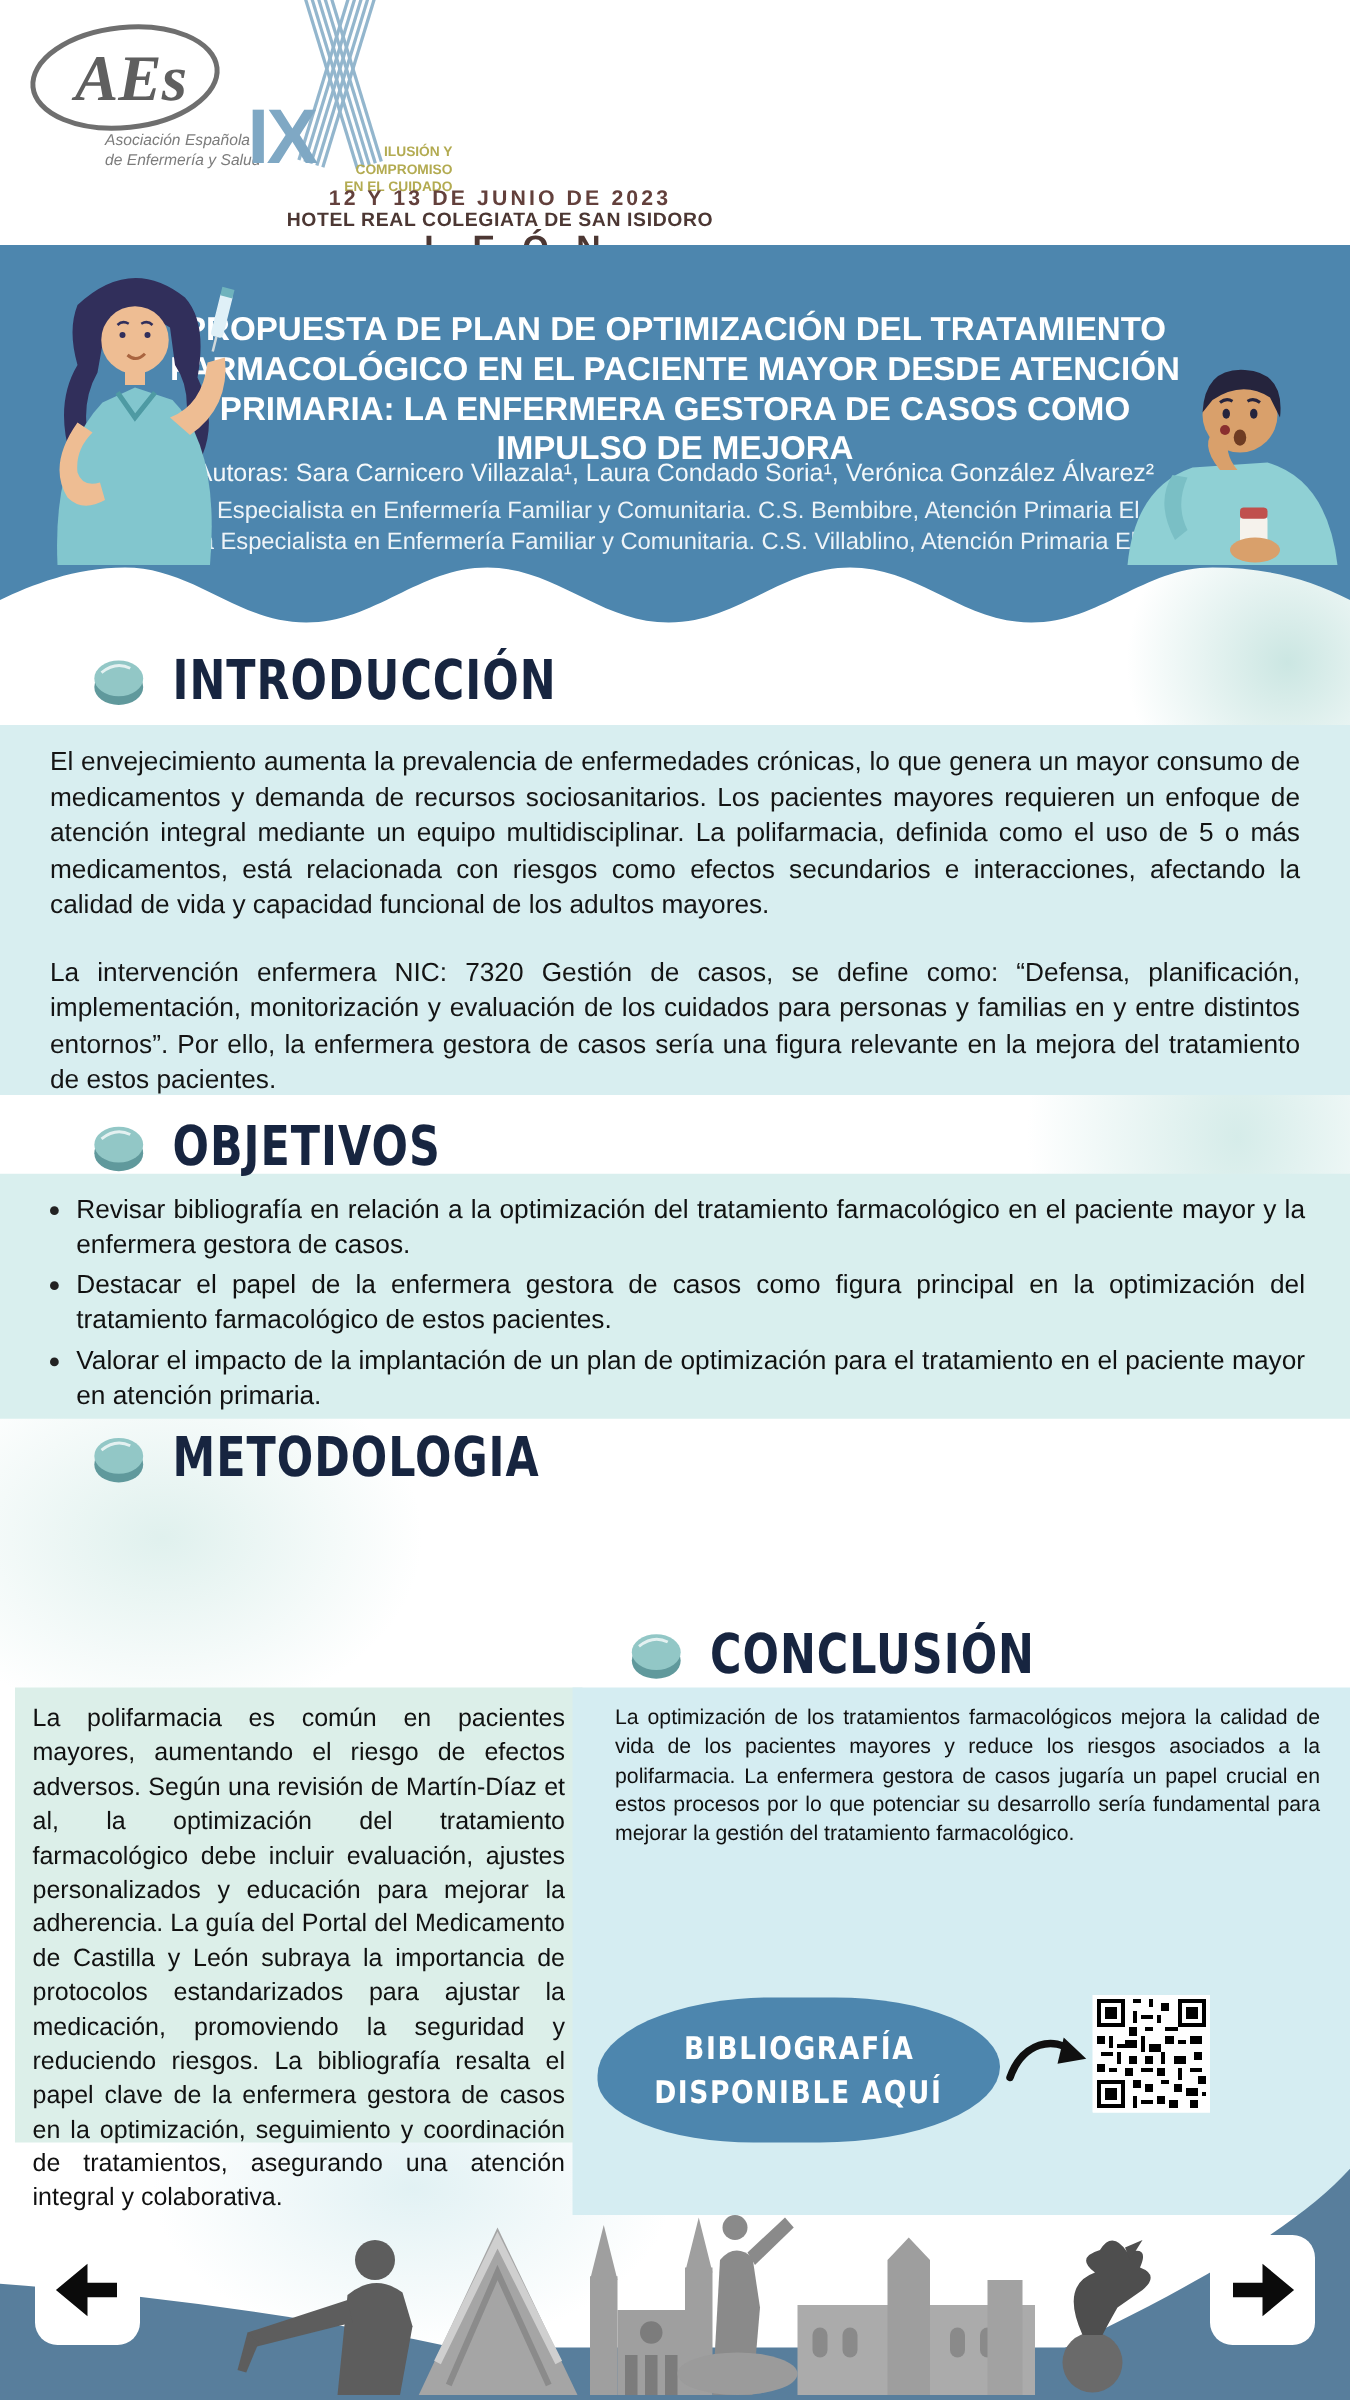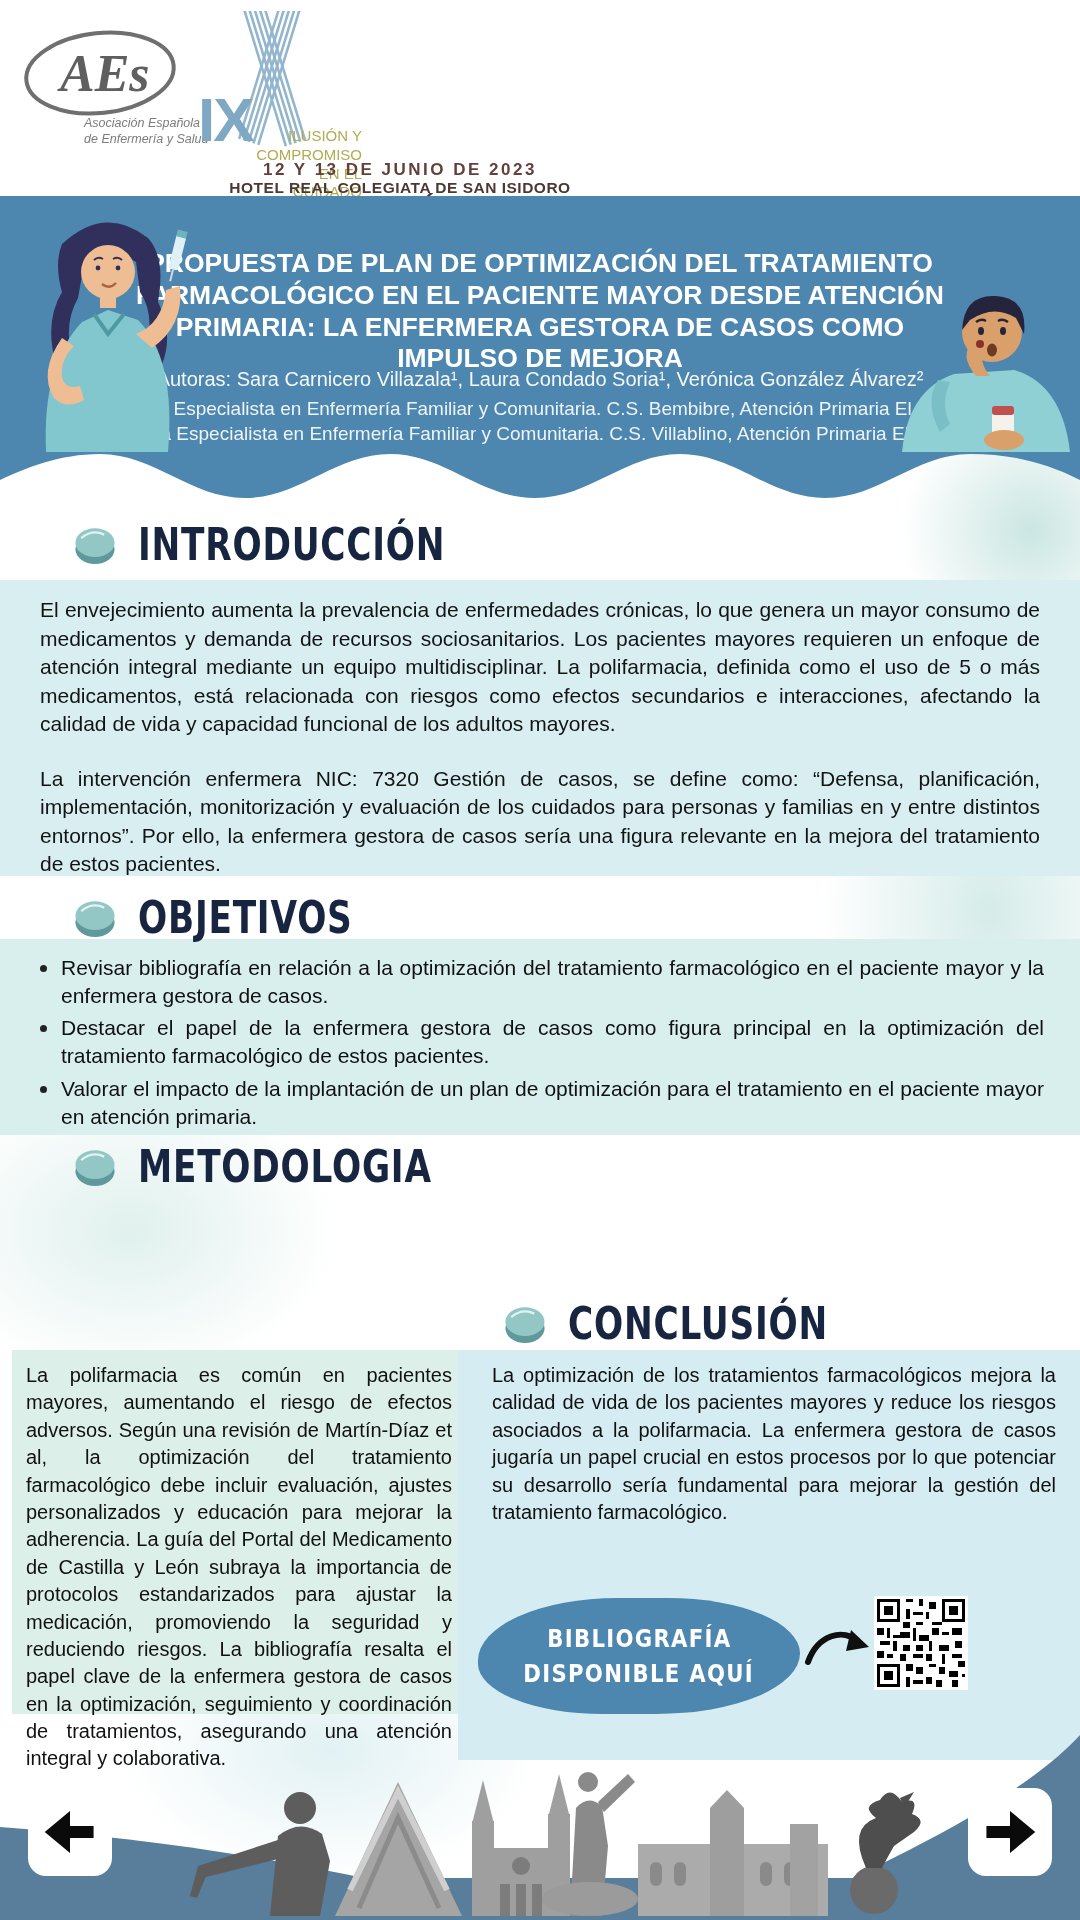--- a/index.html
+++ b/index.html
@@ -2,28 +2,28 @@
 <html lang="es"><head>
 <meta charset="utf-8">
 <style>
   html,body{margin:0;padding:0;background:#e8e8e8;}
   .poster{
     position:relative;width:1080px;height:1920px;margin:0 auto;
     background:#ffffff;overflow:hidden;
     font-family:"Liberation Sans",sans-serif;color:#111;
   }
   
-  .top-header{position:absolute;left:0;top:11px;width:1048px;height:196px;background:#fff;z-index:1;}
+  .top-header{position:absolute;left:0;top:0;width:1048px;height:196px;background:#fff;z-index:1;}
   .aes-name{position:absolute;left:84px;top:104px;width:130px;font-size:12.5px;line-height:1.3;color:#7c7c7c;font-style:italic;}
   .congress-text{position:absolute;left:318px;top:22px;color:#93b6cd;font-weight:bold;font-size:23px;line-height:23px;letter-spacing:.5px;}
   .congress-text .l2{margin-left:-10px;}
   .congress-text .l3{margin-left:8px;}
   .congress-text .l4{margin-left:8px;}
   .congress-text .l5{margin-left:42px;}
-  .congress-slogan{position:absolute;left:250px;top:116px;width:112px;text-align:right;color:#b3ab51;font-weight:normal;font-size:15px;line-height:1.25;}
+  .congress-slogan{position:absolute;left:250px;top:116px;width:112px;text-align:right;color:#b3ab51;font-weight:bold;font-size:11px;line-height:1.25;}
   .event-date{position:absolute;left:200px;top:149px;width:400px;text-align:center;color:#63403c;font-weight:bold;font-size:17px;letter-spacing:2.5px;}
   .event-venue{position:absolute;left:180px;top:168px;width:440px;text-align:center;color:#4c3733;font-weight:bold;font-size:15.5px;letter-spacing:.5px;}
   .event-city{position:absolute;left:230px;top:183px;width:360px;text-align:center;color:#4c3733;font-weight:bold;font-size:27px;letter-spacing:22px;text-indent:22px;}
   
   .banner{position:absolute;left:0;top:196px;width:1080px;height:256px;background:#4d86ae;z-index:2;}
   .wave{position:absolute;left:0;top:452px;width:1080px;height:50px;z-index:2;display:block;}
   .poster-title{position:absolute;left:125px;top:52px;width:830px;text-align:center;color:#fff;font-weight:bold;font-size:26.5px;line-height:1.2;}
   .authors{position:absolute;left:40px;top:172px;width:1000px;text-align:center;color:#f4f8fa;font-size:20px;}
   .affil{position:absolute;left:20px;width:1040px;text-align:center;color:#eef4f8;font-size:19px;}
   .affil1{top:202px;} .affil2{top:227px;}
@@ -42,21 +42,21 @@
   .intro-box{left:0;top:580px;width:1000px;height:264px;padding:16px 40px;}
   .intro-box p{margin:0;}
   .intro-box p + p{margin-top:26px;}
   .obj-box{left:0;top:939px;width:1004px;height:166px;padding:15px 36px 15px 40px;background:#d9efee;}
   .obj-item{display:flex;gap:14px;font-size:21px;line-height:1.34;text-align:justify;}
   .obj-item + .obj-item{margin-top:4px;}
   .obj-dot{flex:0 0 auto;width:7px;height:7px;border-radius:50%;background:#222;margin-top:11px;}
   .met-box{left:0;top:1192px;width:1020px;height:60px;padding:12px 30px;background:rgba(216,238,240,.75);}
   .col-box{z-index:1;position:absolute;}
   .res-box{left:12px;top:1350px;width:426px;height:340px;padding:12px 14px;background:#dcefe9;font-size:20px;line-height:1.37;text-align:justify;}
-  .con-box{left:458px;top:1350px;width:564px;height:398px;padding:12px 24px 0 34px;background:#d5edf2;font-size:20px;line-height:1.37;text-align:justify;}
+  .con-box{left:458px;top:1350px;width:564px;height:398px;padding:12px 24px 12px 34px;background:#d5edf2;font-size:17px;line-height:1.37;text-align:justify;}
   .biblio-blob{
     position:absolute;left:478px;top:1598px;width:322px;height:116px;background:#4d86ae;z-index:3;
     border-radius:58% 55% 60% 52% / 72% 64% 70% 58%;
     display:flex;flex-direction:column;align-items:center;justify-content:center;gap:6px;
   }
   .biblio-blob .bl{color:#fff;font-weight:bold;font-size:25px;letter-spacing:1.5px;transform:scaleX(.85);white-space:nowrap;font-family:"DejaVu Sans",sans-serif;}
   .curved-arrow{position:absolute;left:804px;top:1616px;z-index:3;}
   .qr{position:absolute;left:874px;top:1596px;width:94px;height:94px;z-index:3;background:#fff;}
   
   .footer-bg{position:absolute;left:0;top:1735px;z-index:1;display:block;}

